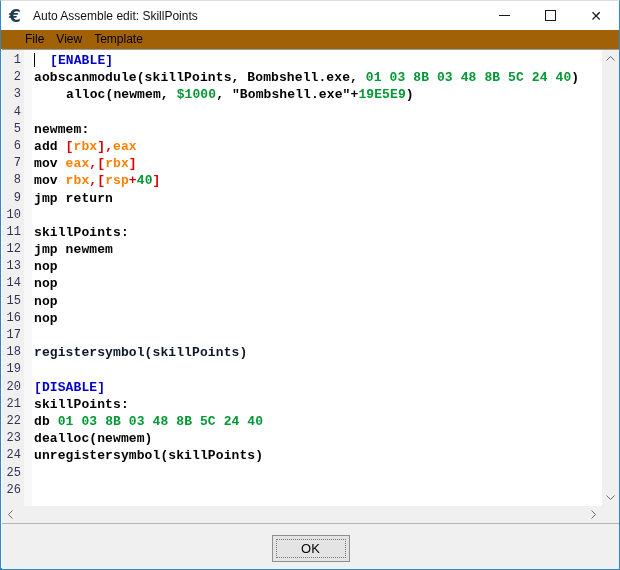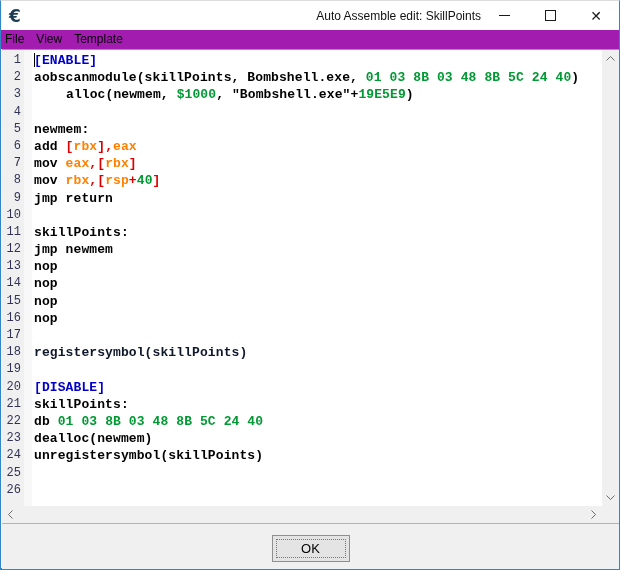--- a/index.html
+++ b/index.html
@@ -4,27 +4,27 @@
 <style>
   html,body{margin:0;padding:0;background:#ffffff;}
   body{width:620px;height:570px;font-family:"Liberation Sans",sans-serif;position:relative;overflow:hidden;}
   .window{
     box-sizing:border-box;width:620px;height:570px;background:#ffffff;position:relative;
     border-left:1px solid #2d88c3;border-right:1px solid #2d88c3;border-bottom:2px solid #2d88c3;border-top:1px solid #dcdcdc;
   }
   
   .titlebar{height:29px;display:flex;align-items:center;background:#ffffff;}
   .app-icon{width:18px;height:18px;margin-left:8px;margin-right:6px;color:#1d3c54;font-weight:bold;font-size:17px;line-height:18px;font-family:"DejaVu Sans",sans-serif;}
-  .title-text{font-size:12px;color:#111111;flex:1;white-space:nowrap;text-align:right;}
+  .title-text{font-size:12px;color:#111111;flex:1;white-space:nowrap;}
   .win-btn{width:46px;height:29px;display:flex;align-items:center;justify-content:center;font-family:"DejaVu Sans",sans-serif;font-size:12px;color:#1a1a1a;cursor:default;}
   .win-btn.min span{display:block;width:11px;height:0;border-top:1px solid #1a1a1a;}
   .win-btn.max span{display:block;width:9px;height:9px;border:1px solid #1a1a1a;}
   .win-btn.close span{font-size:14px;line-height:14px;}
   
-  .menubar{height:19px;display:flex;align-items:center;background:#a21caf;padding-left:4px;}
+  .menubar{height:19px;display:flex;align-items:center;background:#a16207;padding-left:24px;}
   .menu-item{font-size:12px;color:#000000;padding:1px 8px 2px 0;margin-right:4px;}
   
   .editor{position:absolute;left:1px;top:48px;width:617px;height:474px;background:#ffffff;border-top:1px solid #9a9a9a;box-sizing:border-box;}
   .content{position:absolute;left:0;top:0;width:600px;height:456px;overflow:hidden;display:flex;}
   .gutter{width:22px;background:#f0f0f0;padding-top:2px;box-sizing:border-box;}
   .gutter-band{width:8px;background:#f8f8f8;}
   .num{height:17.2px;line-height:17.2px;font-family:"Liberation Mono",monospace;font-size:12px;color:#333355;text-align:right;padding-right:3px;}
   .code{flex:1;padding-top:2px;padding-left:2px;position:relative;}
   .line{height:17.2px;line-height:17.2px;white-space:pre;font-family:"Liberation Mono",monospace;font-weight:bold;font-size:13px;letter-spacing:0.1px;color:#000;}
   .caret{position:absolute;left:2px;top:3px;width:1px;height:14px;background:#000;}
@@ -89,21 +89,21 @@
           <div class="num">21</div>
           <div class="num">22</div>
           <div class="num">23</div>
           <div class="num">24</div>
           <div class="num">25</div>
           <div class="num">26</div>
         </div>
       <div class="gutter-band"></div>
       <div class="code" id="code">
         <div class="caret"></div>
-      <div class="line"><span style="color: rgb(0, 0, 200);">[ENABLE]</span></div>
+      <div class="line"><span style="color: rgb(0, 0, 200); margin-left: 16px;">[ENABLE]</span></div>
           <div class="line"><span style="color: rgb(0, 0, 0);">aobscanmodule(skillPoints, Bombshell.exe, </span><span style="color: rgb(0, 153, 51);">01 03 8B 03 48 8B 5C 24 40</span><span style="color: rgb(0, 0, 0);">)</span></div>
           <div class="line"><span style="color: rgb(0, 0, 0); margin-left: 32px;">alloc(newmem, </span><span style="color: rgb(0, 153, 51);">$1000</span><span style="color: rgb(0, 0, 0);">, "Bombshell.exe"+</span><span style="color: rgb(0, 153, 51);">19E5E9</span><span style="color: rgb(0, 0, 0);">)</span></div>
           <div class="line"></div>
           <div class="line"><span style="color: rgb(0, 0, 0);">newmem:</span></div>
           <div class="line"><span style="color: rgb(0, 0, 0);">add </span><span style="color: rgb(221, 0, 0);">[</span><span style="color: rgb(255, 128, 0);">rbx</span><span style="color: rgb(221, 0, 0);">],</span><span style="color: rgb(255, 128, 0);">eax</span></div>
           <div class="line"><span style="color: rgb(0, 0, 0);">mov </span><span style="color: rgb(255, 128, 0);">eax</span><span style="color: rgb(221, 0, 0);">,[</span><span style="color: rgb(255, 128, 0);">rbx</span><span style="color: rgb(221, 0, 0);">]</span></div>
           <div class="line"><span style="color: rgb(0, 0, 0);">mov </span><span style="color: rgb(255, 128, 0);">rbx</span><span style="color: rgb(221, 0, 0);">,[</span><span style="color: rgb(255, 128, 0);">rsp</span><span style="color: rgb(221, 0, 0);">+</span><span style="color: rgb(0, 153, 51);">40</span><span style="color: rgb(221, 0, 0);">]</span></div>
           <div class="line"><span style="color: rgb(0, 0, 0);">jmp return</span></div>
           <div class="line"></div>
           <div class="line"><span style="color: rgb(0, 0, 0);">skillPoints:</span></div>

